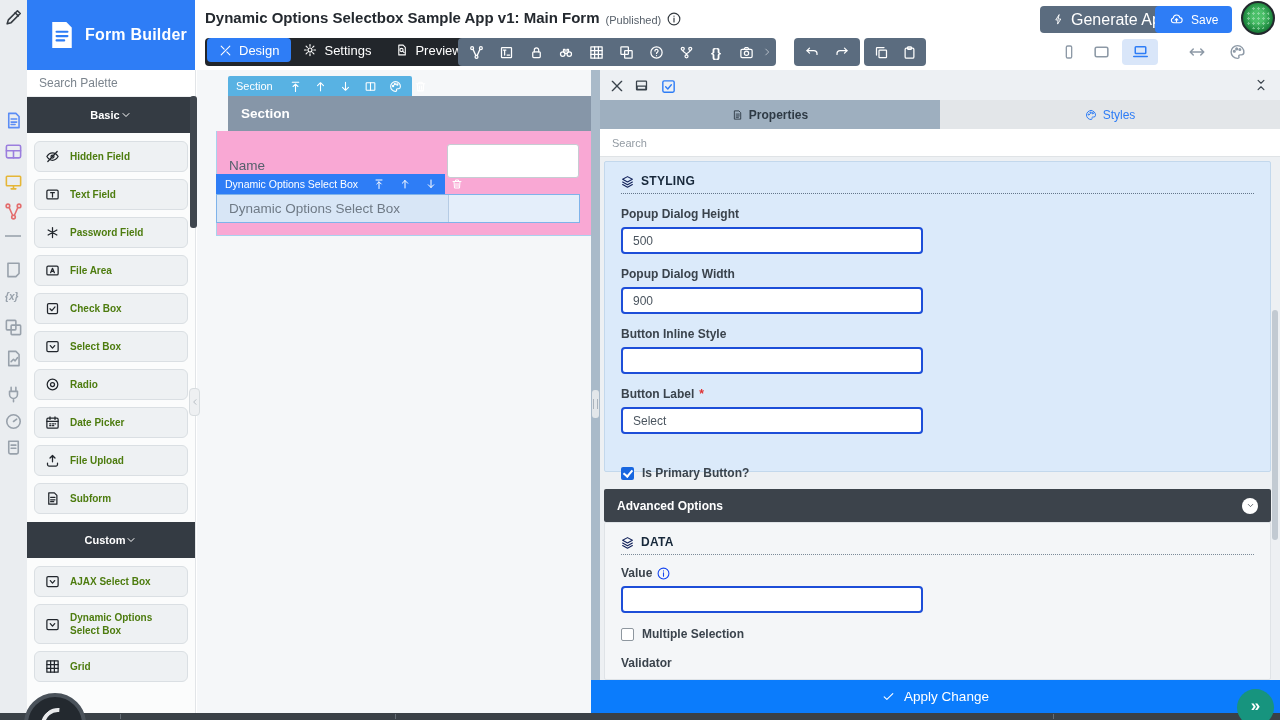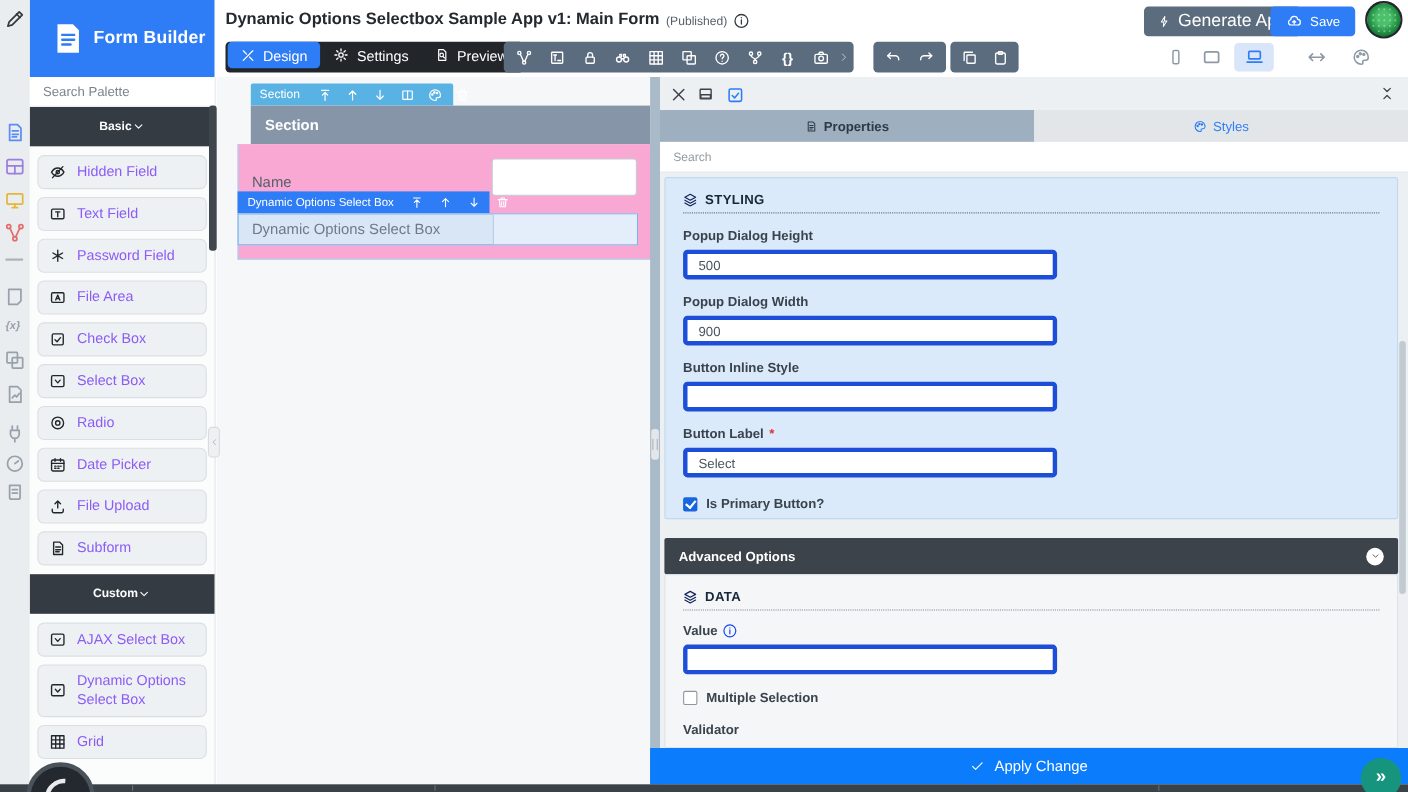--- a/index.html
+++ b/index.html
@@ -28,21 +28,21 @@
   #brand:after{content:"";position:absolute;inset:3px;border-radius:50%;background:radial-gradient(#b9e8c6 1px,transparent 1.2px);background-size:5px 5px;opacity:.55}
   .dev{position:absolute;top:42px;width:22px;height:20px;color:#8d99a6}
   #devlap{left:1095px;top:39px;width:36px;height:26px;background:#d9e6f9;border-radius:4px;display:flex;align-items:center;justify-content:center;color:#2e7df6}
   
   #pal{left:27px;top:70px;width:169px;height:643px;background:#fbfcfc;border-right:1px solid #e2e5e8}
   #psearch{width:100%;height:27px;border:none;border-bottom:1px solid #eceff1;padding:0 12px;font-size:12px;color:#444;font-family:inherit;background:#fff}
   #psearch::placeholder{color:#7b848d}
   .ghead{height:36px;background:#343b43;color:#fff;display:flex;align-items:center;justify-content:center;padding:0 13px;font-size:11px;font-weight:700;cursor:pointer}
   .glist{padding:8px 7px 0 7px;display:flex;flex-direction:column;gap:7px}
   .pitem{background:#eef1f3;border:1px solid #dadfe3;border-radius:6px;min-height:31px;display:flex;align-items:center;gap:10px;padding:6px 10px;cursor:grab}
-  .pitem .lb{font-size:13px;font-weight:400;color:#8b5cf6;line-height:1.3}
+  .pitem .lb{font-size:10px;font-weight:700;color:#4d7c0f;line-height:1.3}
   .pitem .i{width:15px;height:15px;color:#21262c}
   #palscroll{left:190px;top:96px;width:7px;height:132px;background:#3f464e;border-radius:3px;z-index:6}
   #palhandle{left:189px;top:388px;width:11px;height:28px;background:#eef0f2;border:1px solid #d7dcdf;border-radius:4px;display:flex;align-items:center;justify-content:center;color:#9aa3ac;z-index:6}
   
   #cnv{left:197px;top:70px;width:394px;height:643px;background:#f5f7f9}
   #sectab{left:31px;top:6px;width:184px;height:20px;background:#58b2e3;border-radius:2px 2px 0 0;display:flex;align-items:center;color:#fff;font-size:11px;padding:0 8px;gap:0}
   #sectab .lb{margin-right:10px}
   #sectab .i{width:13px;height:13px;margin:0 6px;color:#fff;cursor:pointer}
   #sechead{left:31px;top:26px;width:363px;height:35px;background:#8696a8;color:#fff;font-size:13.5px;font-weight:700;display:flex;align-items:center;padding-left:13px}
   #secbody{left:19px;top:61px;width:407px;height:105px;background:#f9a8d4;border:1px solid #a9d2ee;border-top:none}
@@ -67,23 +67,23 @@
   .ptab.off{background:#e3e6e9;color:#2e7df6}
   #pnsearch{position:absolute;left:0;top:59px;width:100%;height:28px;border:none;border-bottom:1px solid #dfe3e6;background:#fff;padding:0 12px;font-size:11px;font-family:inherit}
   #pnsearch::placeholder{color:#939ba3}
   .card{position:absolute;left:4px;width:667px;border-radius:2px;padding:12px 16px}
   #card1{top:91px;height:311px;background:#dbeafa;border:1px solid #c3d8ec}
   #card2{top:452px;height:158px;background:#f4f6f8;border:1px solid #dfe3e7;overflow:hidden}
   .schd{display:flex;align-items:center;gap:7px;padding-bottom:5px;border-bottom:1px dotted #64768a}
   .schd .i{width:13px;height:13px;color:#13235b}
   .schd .t{font-size:12px;font-weight:700;color:#17283a;letter-spacing:.3px}
   .flab{font-size:12px;font-weight:700;color:#3a434c;margin-top:13px;display:flex;align-items:center;gap:5px}
-  .finp{display:block;width:340px;height:27px;margin-top:6px;background:#fff;border:4px solid #1d4ed8;border-radius:4px;font-size:12px;color:#4a545e;padding:0 10px;font-family:inherit}
+  .finp{display:block;width:302px;height:27px;margin-top:6px;background:#fff;border:2px solid #1d4ed8;border-radius:4px;font-size:12px;color:#4a545e;padding:0 10px;font-family:inherit}
   .req{color:#e03131}
-  .cbrow{display:flex;align-items:center;gap:8px;margin-top:17px;cursor:pointer}
+  .cbrow{display:flex;align-items:center;gap:8px;margin-top:32px;cursor:pointer}
   .cb{width:13px;height:13px;border-radius:2px;flex:none;position:relative}
   .cb.on{background:#1766e0}
   .cb.on:after{content:"";position:absolute;left:3.5px;top:1px;width:4px;height:7px;border:solid #fff;border-width:0 2px 2px 0;transform:rotate(40deg)}
   .cb.off{background:#fff;border:1px solid #8e979f}
   .cbl{font-size:12px;font-weight:700;color:#3a434c}
   #advhd{position:absolute;left:4px;top:419px;width:667px;height:33px;background:#3c434b;border-radius:2px;display:flex;align-items:center;justify-content:space-between;padding:0 13px;cursor:pointer}
   #advhd .t{color:#fff;font-size:12px;font-weight:700}
   #advchev{width:16px;height:16px;border-radius:50%;background:#fff;display:flex;align-items:center;justify-content:center;color:#3c434b}
   #advchev .i{width:9px;height:9px}
   #pnlsb{position:absolute;right:2px;top:240px;width:6px;height:230px;background:#c2cad2;border-radius:3px}

